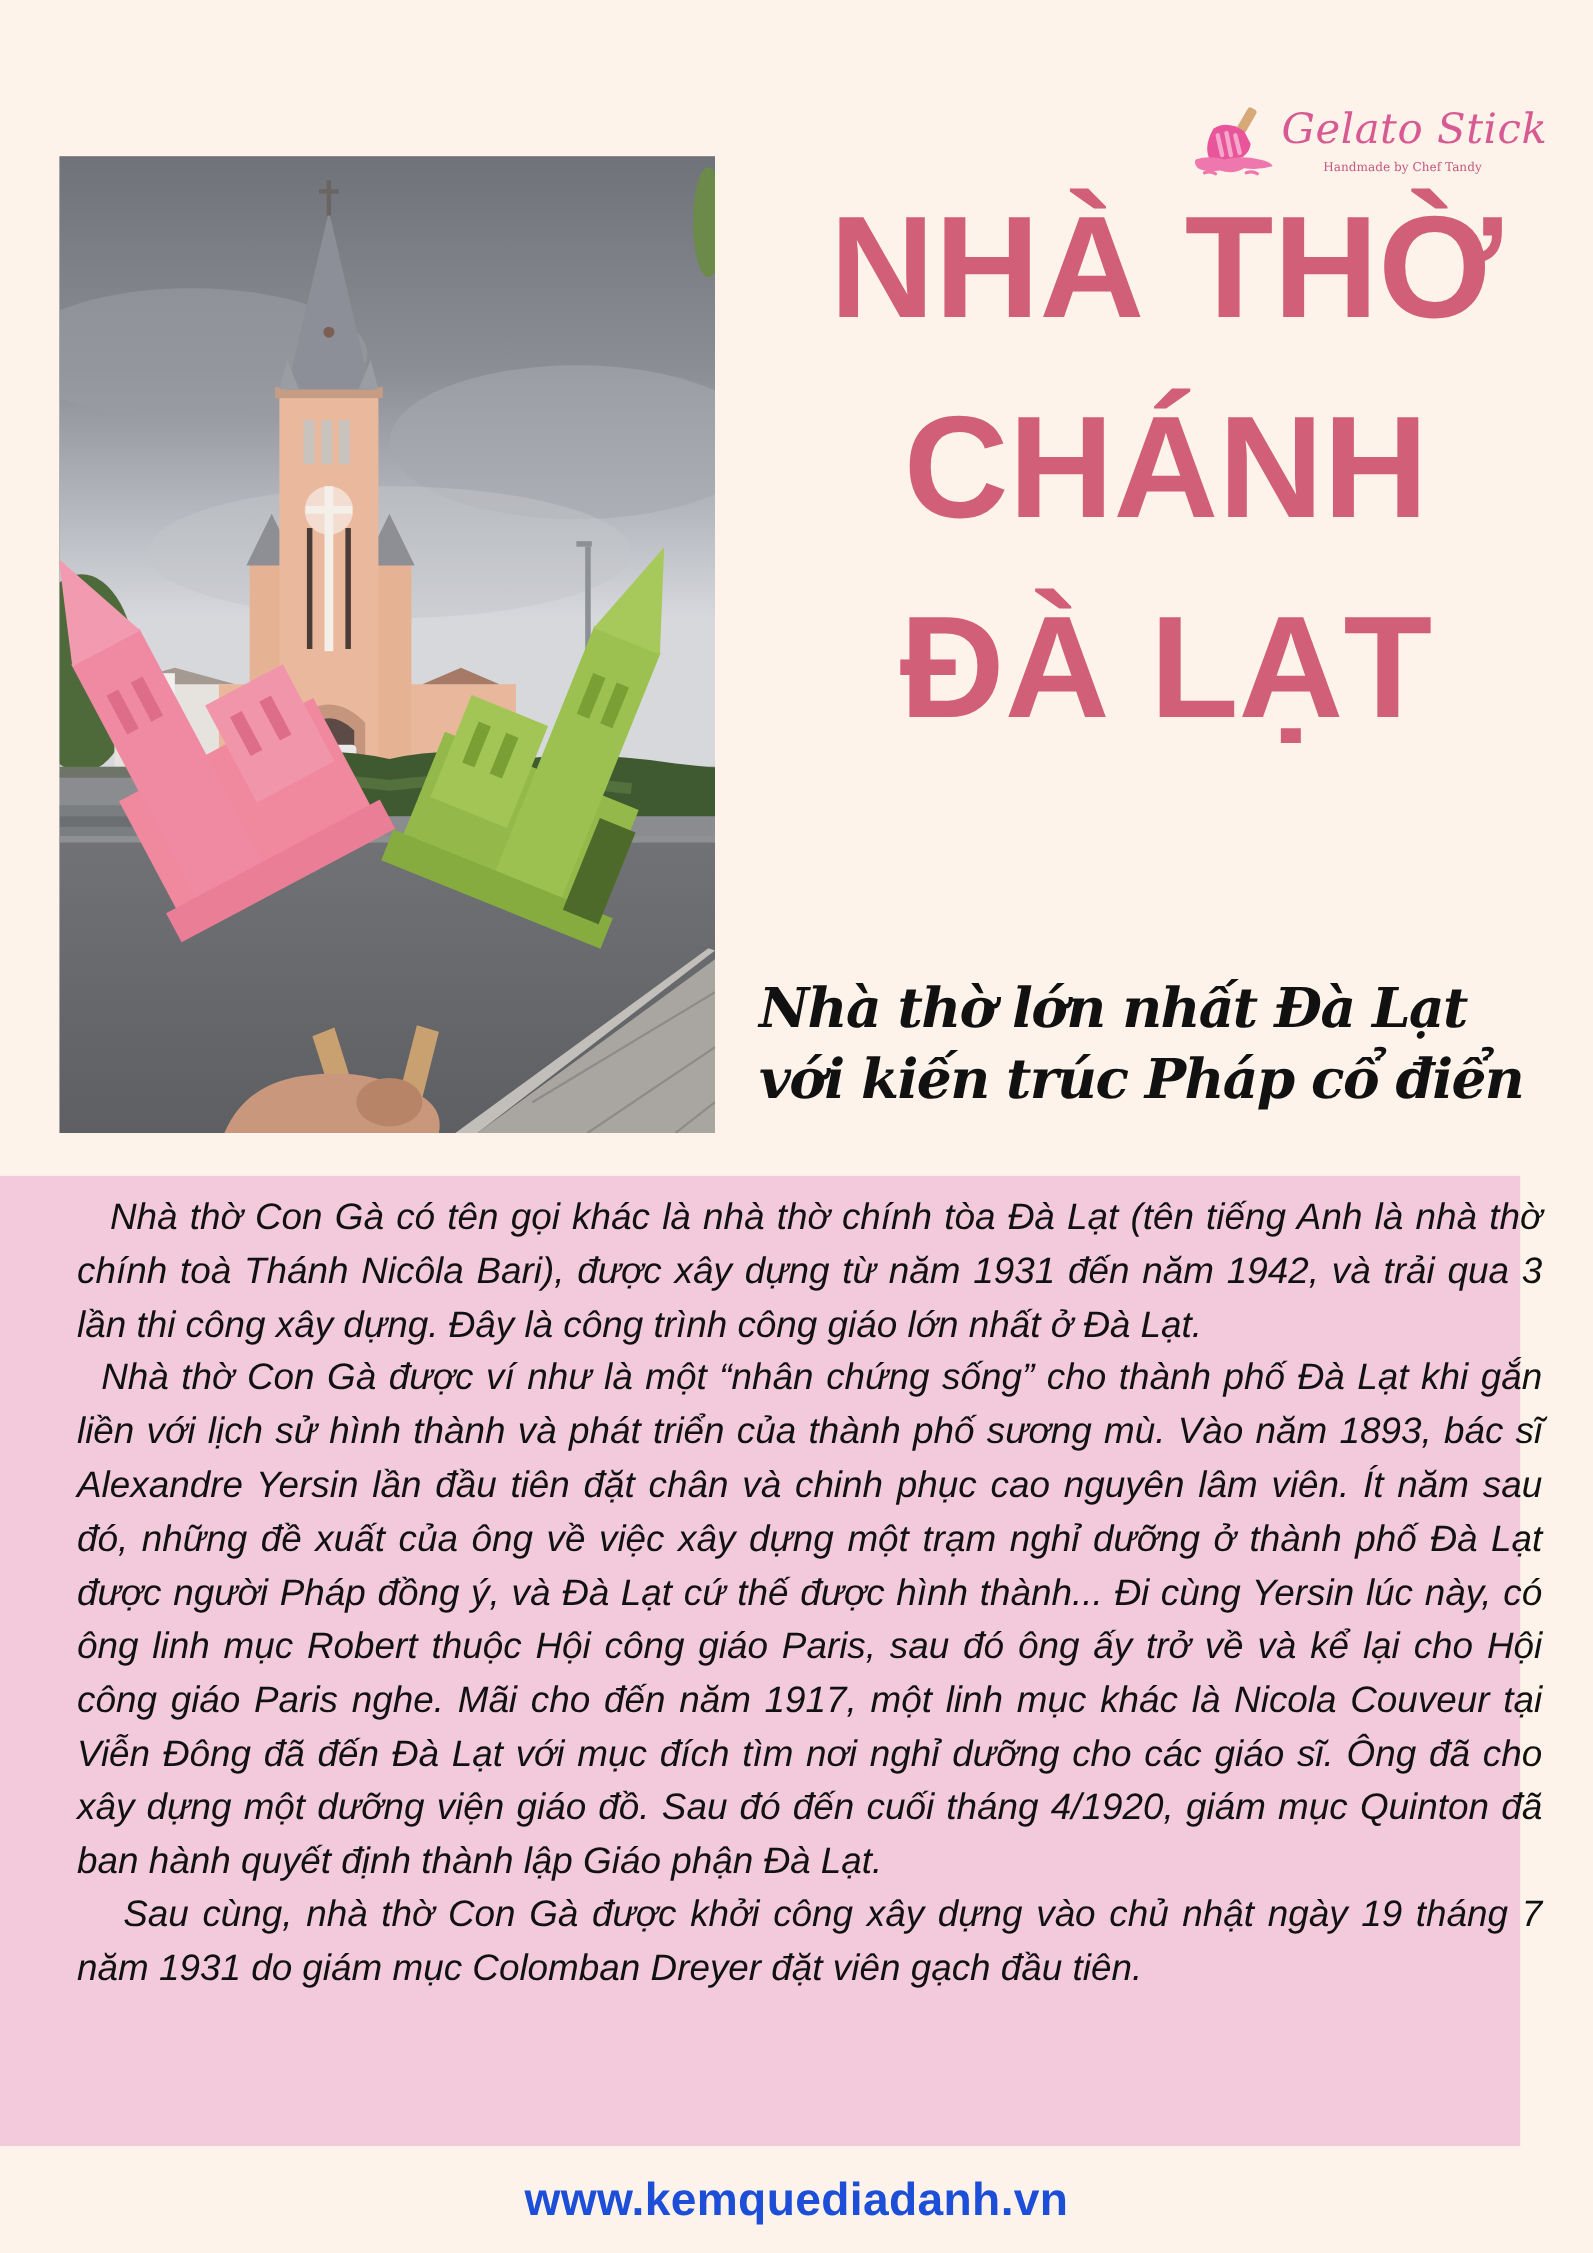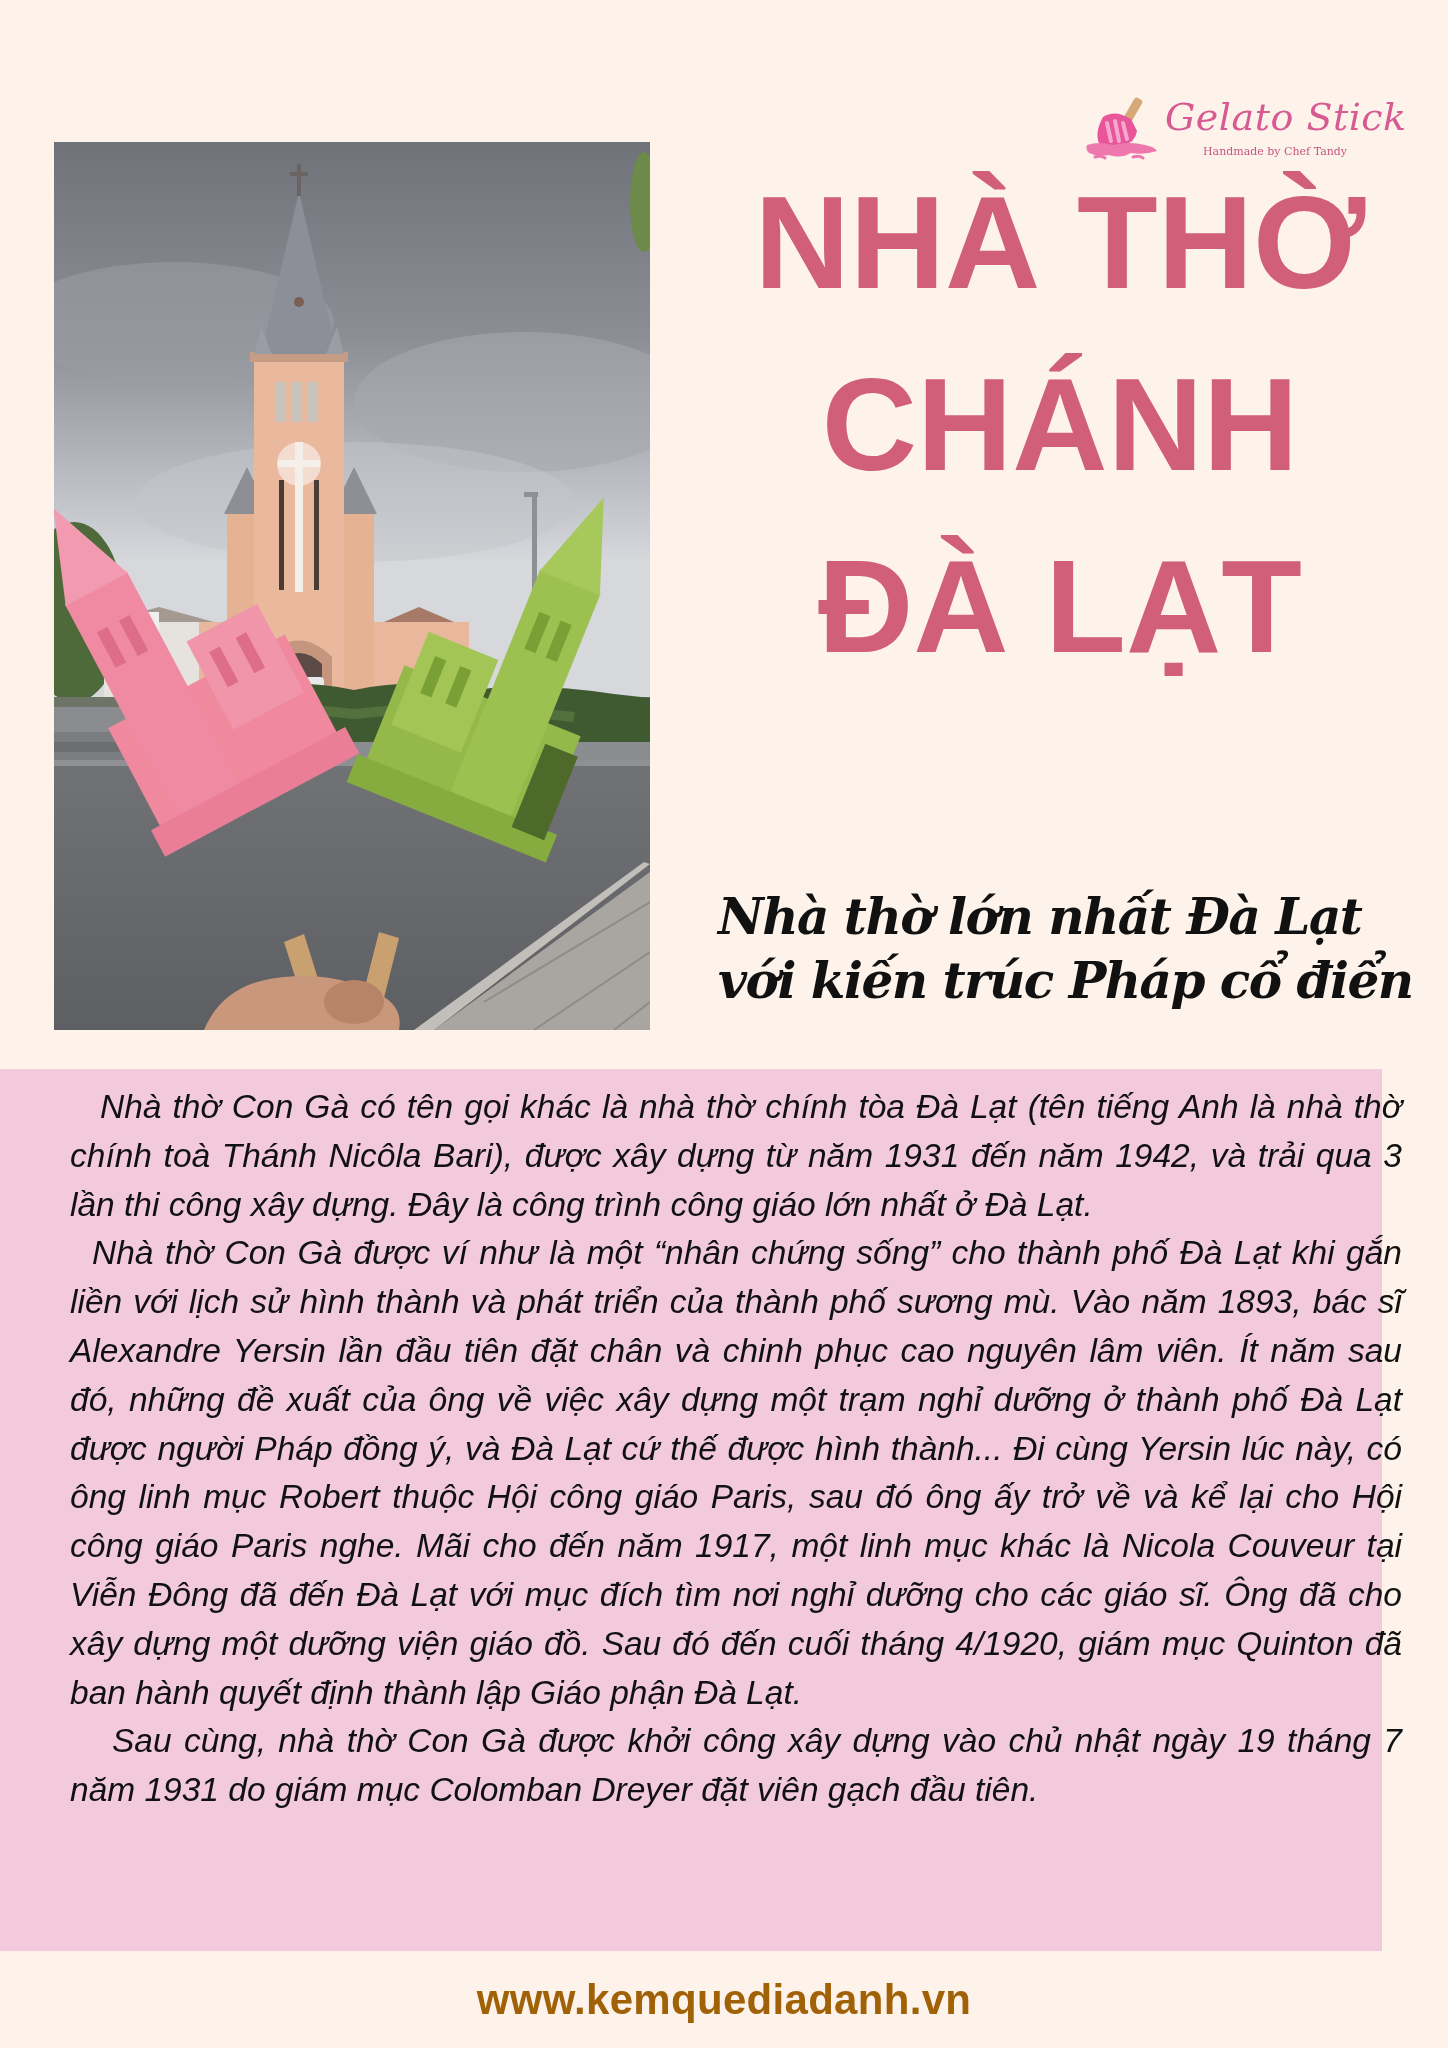--- a/index.html
+++ b/index.html
@@ -67,21 +67,21 @@
       font-family: "Liberation Sans", sans-serif;
       font-weight: 700;
       font-size: 132px;
       line-height: 182px;
     }
     .title-line { display: block; white-space: nowrap; }
 
     
     .subtitle {
       position: absolute;
-      left: 718px;
+      left: 690px;
       top: 885px;
       width: 700px;
       font-family: "DejaVu Serif", serif;
       font-style: italic;
       font-weight: 700;
       font-size: 50px;
       line-height: 64px;
       color: #111111;
       letter-spacing: -1.5px;
     }
@@ -121,21 +121,21 @@
       width: 1448px;
       height: 97px;
       display: flex;
       align-items: center;
       justify-content: center;
     }
     .footer-url {
       font-family: "Liberation Sans", sans-serif;
       font-weight: 700;
       font-size: 42px;
-      color: #a16207;
+      color: #1d4ed8;
       letter-spacing: 0.3px;
     }
   </style>
 </head>
 <body>
 
 <div class="logo">
   <svg class="logo-icon" viewBox="0 0 75 70" width="75" height="70">
     <rect x="44" y="2" width="9" height="24" rx="3" fill="#D7A878" transform="rotate(30 48 14)"></rect>
     <path d="M18 22 Q30 14 46 24 L52 36 Q50 48 38 50 L16 52 Q8 40 18 22 Z" fill="#E8559A"></path>

